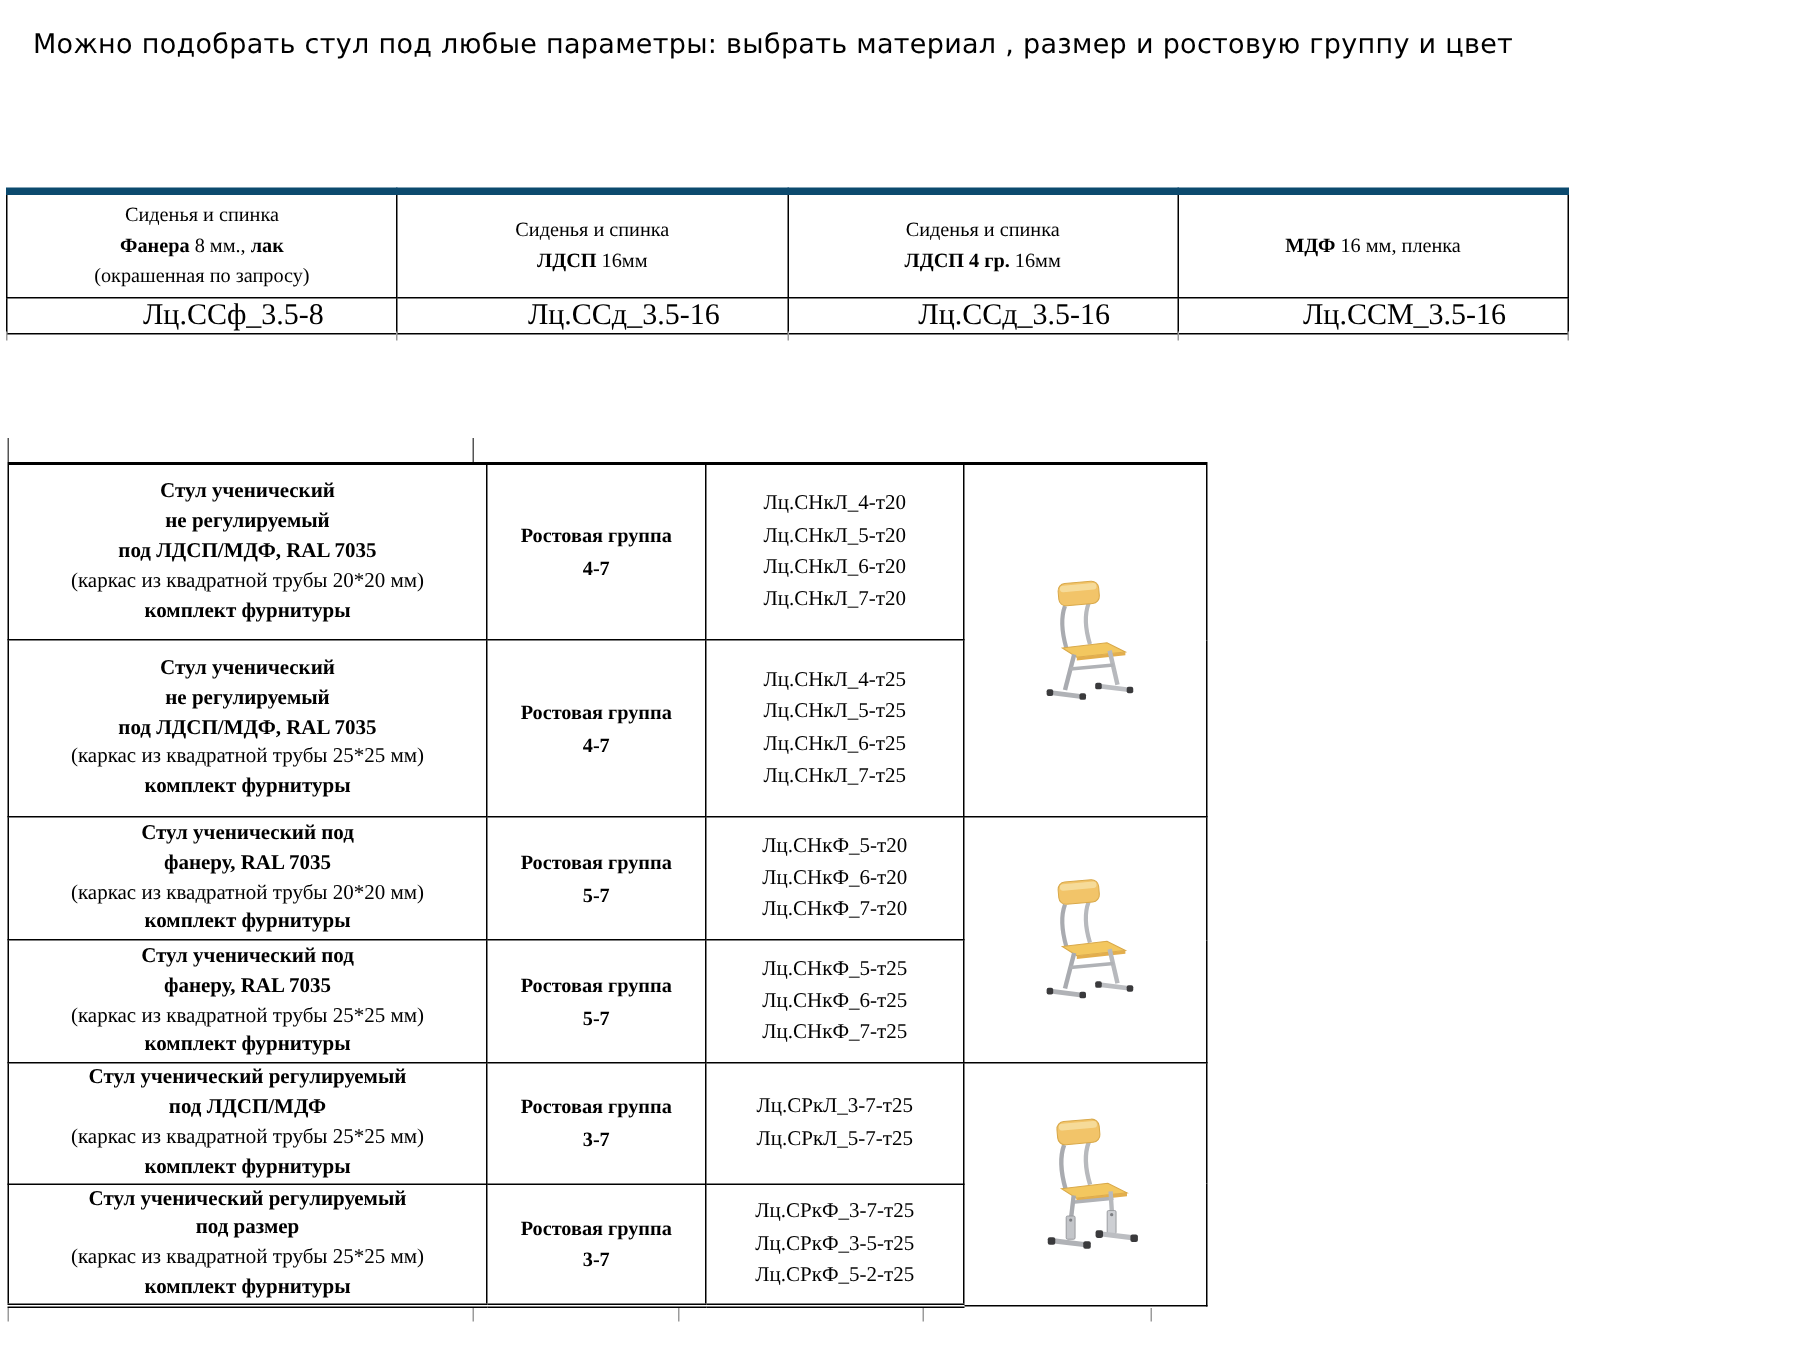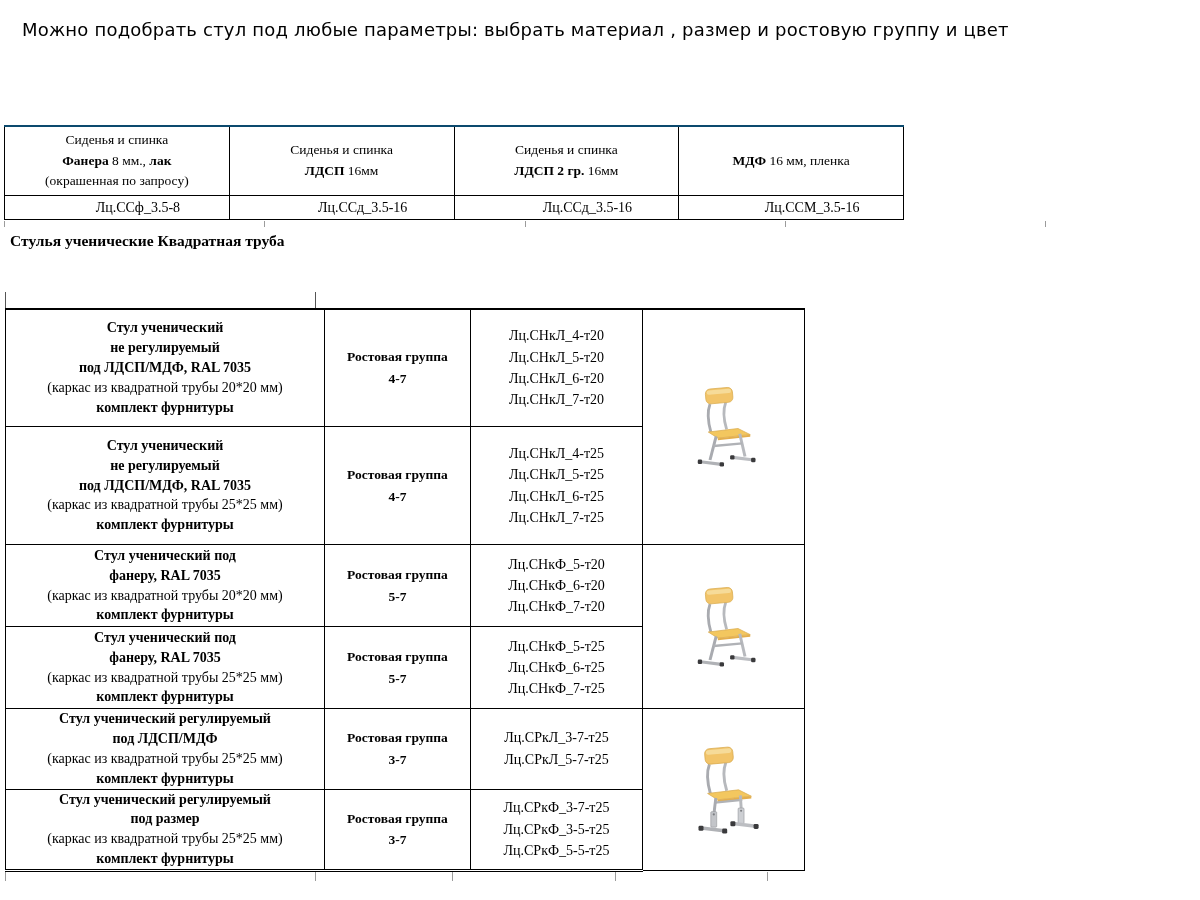--- a/index.html
+++ b/index.html
@@ -8,25 +8,25 @@
 
   
   .intro-line{position:absolute;left:22px;white-space:nowrap;
               font-family:"DejaVu Sans", sans-serif;font-size:18px;font-weight:500;
               letter-spacing:0.2px;color:#000;}
   .intro-l1{top:19px;}
   .intro-l2{top:63px;}
 
   
   table{border-collapse:collapse;}
-  .mat{position:absolute;left:4px;top:125px;width:900px;table-layout:fixed;
-       border-top:2px solid #0c4a6e;}
+  .mat{position:absolute;left:4px;top:125px;width:1042px;table-layout:fixed;
+       border-top:5px solid #0c4a6e;}
   .mat td{border:1px solid #000;text-align:center;vertical-align:middle;padding:0 6px;}
   .mat tr.hdr td{height:68px;font-size:13.5px;line-height:1.55;}
-  .mat tr.code-row td{height:23px;font-size:14px;padding-left:48px;}
+  .mat tr.code-row td{height:23px;font-size:20px;padding-left:48px;}
   .b{font-weight:bold;}
 
   
   .section-title{position:absolute;left:10px;top:232px;font-size:15.5px;font-weight:bold;}
 
   
   .chairs{position:absolute;left:5px;top:308px;width:763px;table-layout:fixed;
           border-top:2px solid #000;}
   .chairs td{border:1px solid #000;text-align:center;vertical-align:middle;padding:0 4px;}
   .chairs tr:last-child td{border-bottom:3px double #000;}
@@ -62,42 +62,41 @@
             <div><span class="">Сиденья и спинка</span></div>
             <div><span class="b">Фанера</span><span class=""> 8 мм., </span><span class="b">лак</span></div>
             <div><span class="">(окрашенная по запросу)</span></div>
           </td>
       <td>
             <div><span class="">Сиденья и спинка</span></div>
             <div><span class="b">ЛДСП</span><span class=""> 16мм</span></div>
           </td>
       <td>
             <div><span class="">Сиденья и спинка</span></div>
-            <div><span class="b">ЛДСП 2 гр.</span><span class=""> 16мм</span></div>
+            <div><span class="b">ЛДСП 4 гр.</span><span class=""> 16мм</span></div>
           </td>
       <td>
             <div><span class="b">МДФ</span><span class=""> 16 мм, пленка</span></div>
           </td>
     </tr>
     <tr class="code-row">
       <td>Лц.ССф_3.5-8</td>
       <td>Лц.ССд_3.5-16</td>
       <td>Лц.ССд_3.5-16</td>
       <td>Лц.ССМ_3.5-16</td>
     </tr>
   </tbody>
     </table>
 
   <div class="stub" style="left:4px;top:221px;height:6px;"></div>
   <div class="stub" style="left:264px;top:221px;height:6px;"></div>
   <div class="stub" style="left:525px;top:221px;height:6px;"></div>
   <div class="stub" style="left:785px;top:221px;height:6px;"></div>
   <div class="stub" style="left:1045px;top:221px;height:6px;"></div>
 
-  <div class="section-title">Стулья ученические Квадратная труба</div>
 
   <div class="stub dark" style="left:5px;top:292px;height:16px;"></div>
   <div class="stub dark" style="left:315px;top:292px;height:16px;"></div>
 
   <table class="chairs">
     <tbody>
         <tr class="r1">
       <td class="col-desc desc-cell">
             <div class="dl b">Стул ученический</div>
             <div class="dl b">не регулируемый</div>
@@ -207,21 +206,21 @@
             <div class="dl">(каркас из квадратной трубы 25*25 мм)</div>
             <div class="dl b">комплект фурнитуры</div>
           </td>
       <td class="col-group group-cell">
         <div>Ростовая группа</div>
         <div>3-7</div>
       </td>
       <td class="col-codes codes-cell">
             <div class="cl">Лц.СРкФ_3-7-т25</div>
             <div class="cl">Лц.СРкФ_3-5-т25</div>
-            <div class="cl">Лц.СРкФ_5-5-т25</div>
+            <div class="cl">Лц.СРкФ_5-2-т25</div>
           </td>
     </tr>
   </tbody>
     </table>
 
   <div class="stub" style="left:5px;top:872px;height:9px;"></div>
   <div class="stub" style="left:315px;top:872px;height:9px;"></div>
   <div class="stub" style="left:452px;top:872px;height:9px;"></div>
   <div class="stub" style="left:615px;top:872px;height:9px;"></div>
   <div class="stub" style="left:767px;top:872px;height:9px;"></div>

